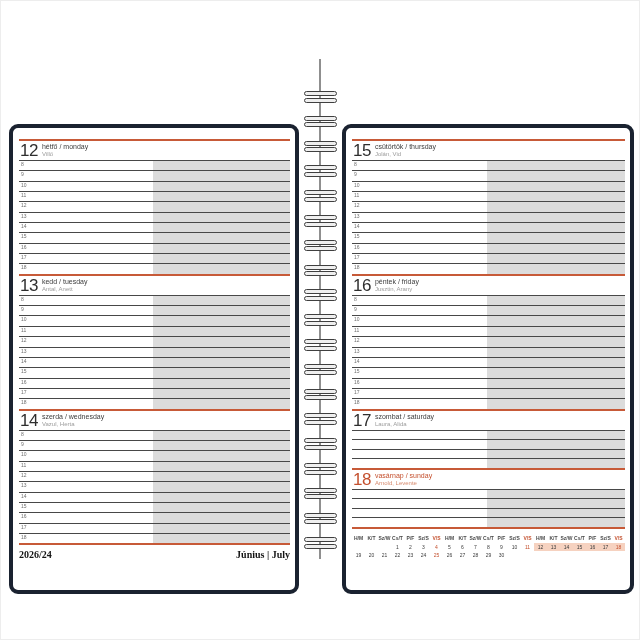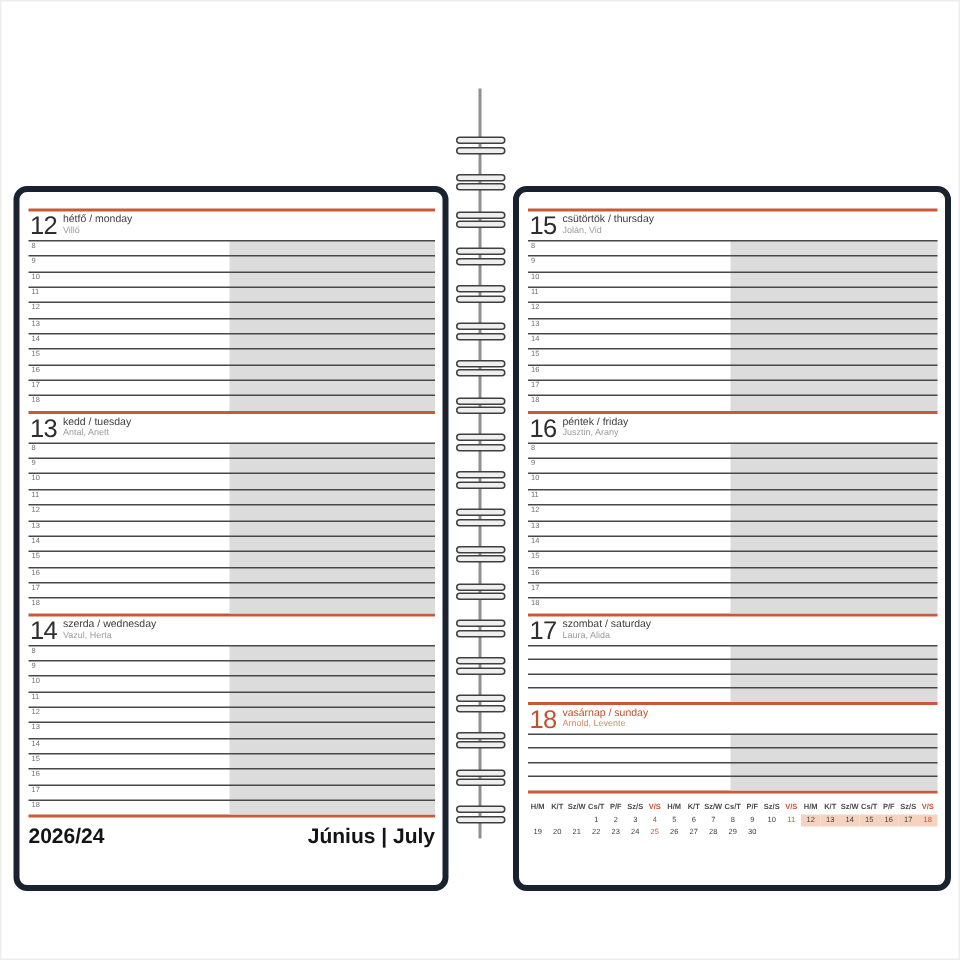--- a/index.html
+++ b/index.html
@@ -19,21 +19,21 @@
   .dlabel{font-size:7px;line-height:8px;color:#3d3d3d;}
   .nday{font-size:6px;line-height:7px;color:#9c9c9c;}
   .day.sunday .num,.day.sunday .dlabel{color:#c4502e;}
   .day.sunday .nday{color:#d68a6e;}
   .grid{position:relative;}
   .slot{position:relative;height:10.35px;border-top:1px solid #484848;z-index:1;box-sizing:border-box;}
   .grid.lines .slot{height:9.5px;}
   .hlabel{font-size:5px;color:#6f6f6f;padding-left:2px;line-height:7px;display:block;}
   .shade{position:absolute;left:49.5%;right:0;top:0;bottom:0;background:#dcdcdc;z-index:0;}
   
-  .footer{display:flex;justify-content:space-between;margin-top:4px;font-size:14px;font-weight:bold;color:#141414;}
+  .footer{display:flex;justify-content:space-between;margin-top:4px;font-size:10px;font-weight:bold;color:#141414;font-family:Liberation Serif, serif;}
   
   .mini-cal{display:grid;grid-template-columns:repeat(21,1fr);margin-top:5px;}
   .mc{font-size:5px;text-align:center;line-height:8px;height:8px;color:#3c3c3c;}
   .mc.head{font-weight:bold;color:#4a4a4a;height:9px;line-height:9px;}
   .mc.red{color:#c4502e;}
   .mc.hl{background:#f6d2c0;}
   
   .spiral-line{position:absolute;left:318px;top:58px;width:2px;height:500px;background:#8f8f8f;}
   .loop{position:absolute;left:303px;width:33px;height:13px;}
   .loop .bar{height:5px;border:1px solid #3f3f3f;background:#efefef;border-radius:2.5px;

